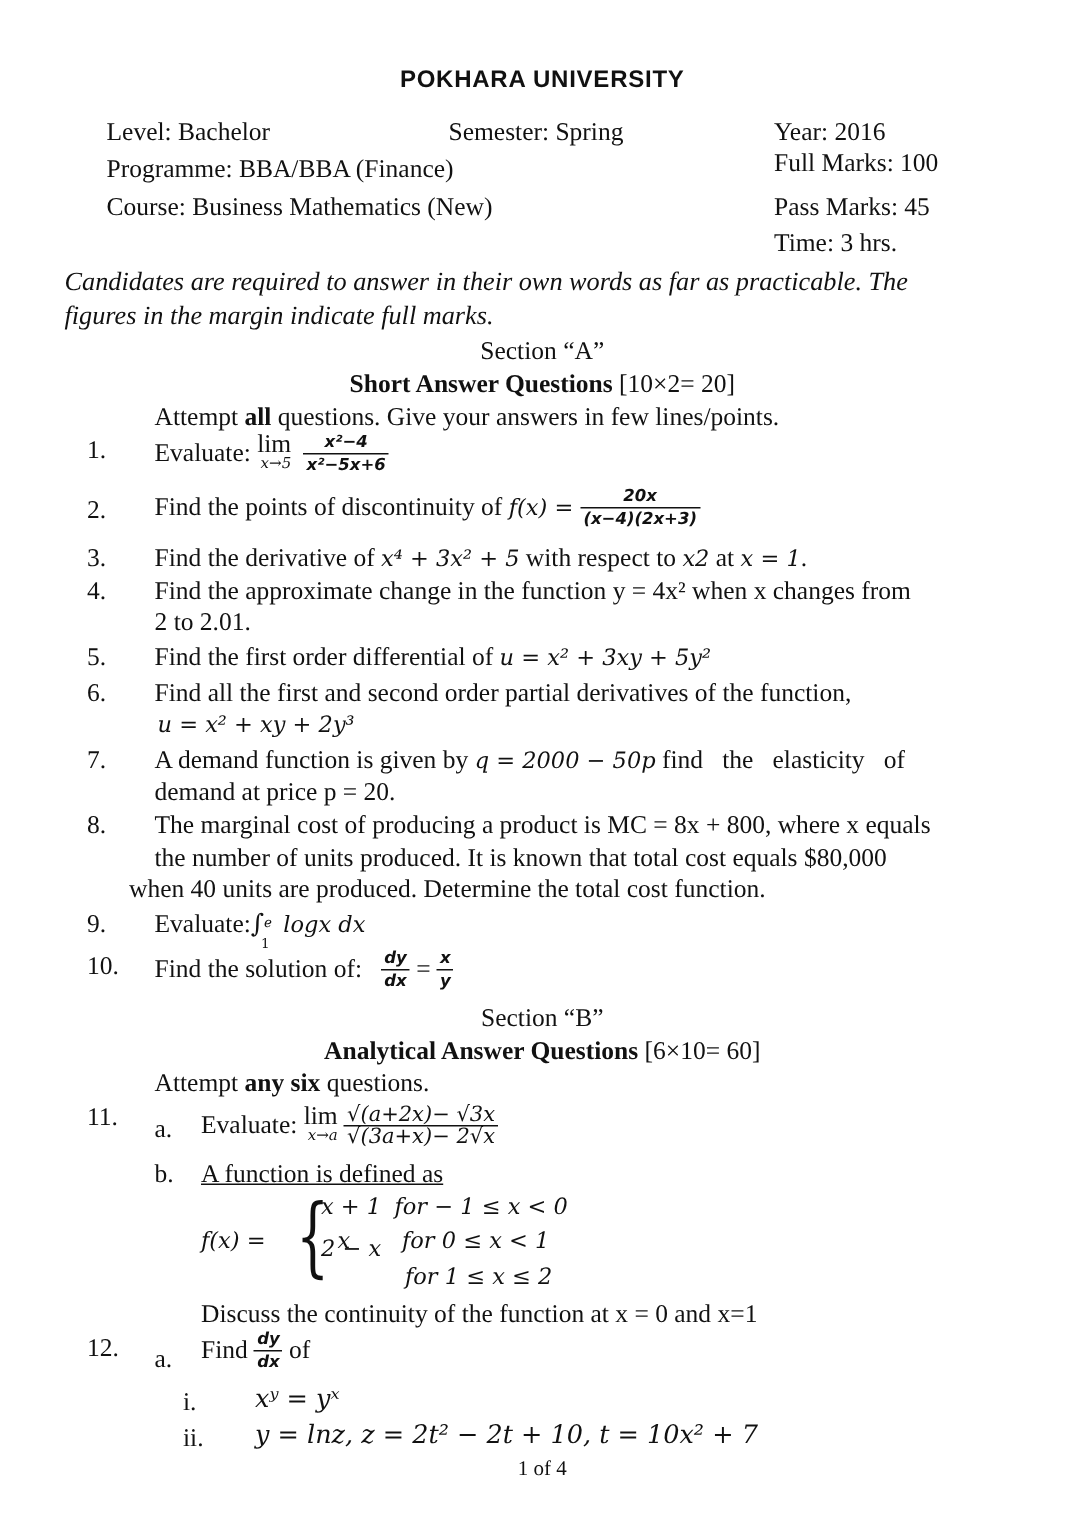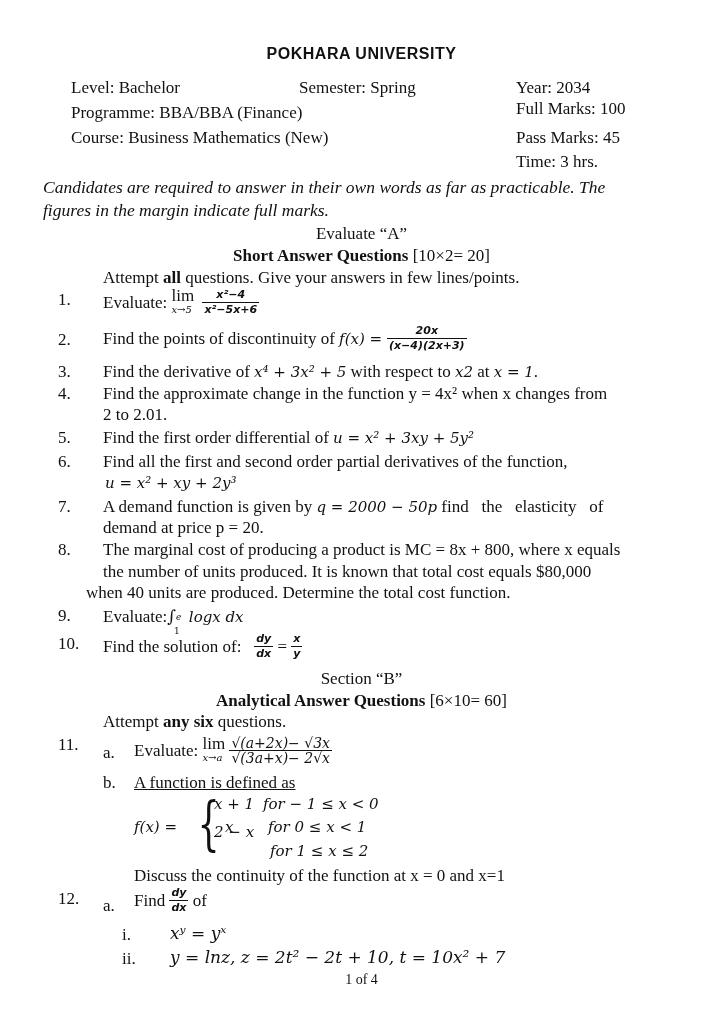--- a/index.html
+++ b/index.html
@@ -10,47 +10,47 @@
   .abs { position: absolute; white-space: nowrap; }
   .title { font-family: "Liberation Sans", sans-serif; font-weight: bold; font-size: 16px; letter-spacing: 0.5px; left: 0; width: 723px; text-align: center; top: 45px; }
   .meta { font-size: 17px; }
   .ital { font-style: italic; }
   .center { left: 0; width: 723px; text-align: center; }
   .math { font-family: "DejaVu Serif", serif; font-style: italic; font-size: 15px; }
   .mathb { font-family: "DejaVu Sans", sans-serif; font-weight: bold; font-style: italic; font-size: 10px; }
   .frac { display: inline-block; text-align: center; vertical-align: middle; }
   .frac .num { display: block; border-bottom: 1.2px solid #111; padding: 0 2px; line-height: 14px; }
   .frac .den { display: block; padding: 0 2px; line-height: 14px; }
-  .lim { display: inline-block; text-align: left; vertical-align: middle; line-height: 14px; }
+  .lim { display: inline-block; text-align: right; vertical-align: middle; line-height: 14px; }
   .lim .sub { display: block; font-family: "DejaVu Serif", serif; font-style: italic; font-size: 10px; }
   .brace { font-size: 58px; font-family: "DejaVu Serif", serif; font-weight: 200; transform: scaleX(0.6); display: inline-block; }
 </style>
 </head>
 <body>
 
 <div>
 
   <div class="abs title">POKHARA UNIVERSITY</div>
 
   <div class="abs meta" style="left:71px; top:78px;">Level: Bachelor</div>
   <div class="abs meta" style="left:299px; top:78px;">Semester: Spring</div>
-  <div class="abs meta" style="left:516px; top:78px;">Year: 2034</div>
+  <div class="abs meta" style="left:516px; top:78px;">Year: 2016</div>
 
   <div class="abs meta" style="left:71px; top:103px;">Programme: BBA/BBA (Finance)</div>
   <div class="abs meta" style="left:516px; top:99px;text-align:right;">Full Marks: 100</div>
 
   <div class="abs meta" style="left:71px; top:128px;">Course: Business Mathematics (New)</div>
   <div class="abs meta" style="left:516px; top:128px;">Pass Marks: 45</div>
 
   <div class="abs meta" style="left:516px; top:152px;">Time: 3 hrs.</div>
 
   <div class="abs ital" style="left:43px; top:177px; font-size:17.5px;">Candidates are required to answer in their own words as far as practicable. The</div>
   <div class="abs ital" style="left:43px; top:200px; font-size:17.5px;">figures in the margin indicate full marks.</div>
 
-  <div class="abs center" style="top:224px;">Evaluate “A”</div>
+  <div class="abs center" style="top:224px;">Section “A”</div>
   <div class="abs center" style="top:246px;">
     <b>Short Answer Questions</b><span> [10×2= 20]</span>
   </div>
   <div class="abs" style="left:103px; top:268px;">
     <span>Attempt </span><b>all</b><span> questions. Give your answers in few lines/points.</span>
   </div>
 
   <div class="abs" style="left:58px; top:290px;">1.</div>
   <div class="abs" style="left:103px; top:288px;">
     <span style="vertical-align:middle;">Evaluate: </span>

